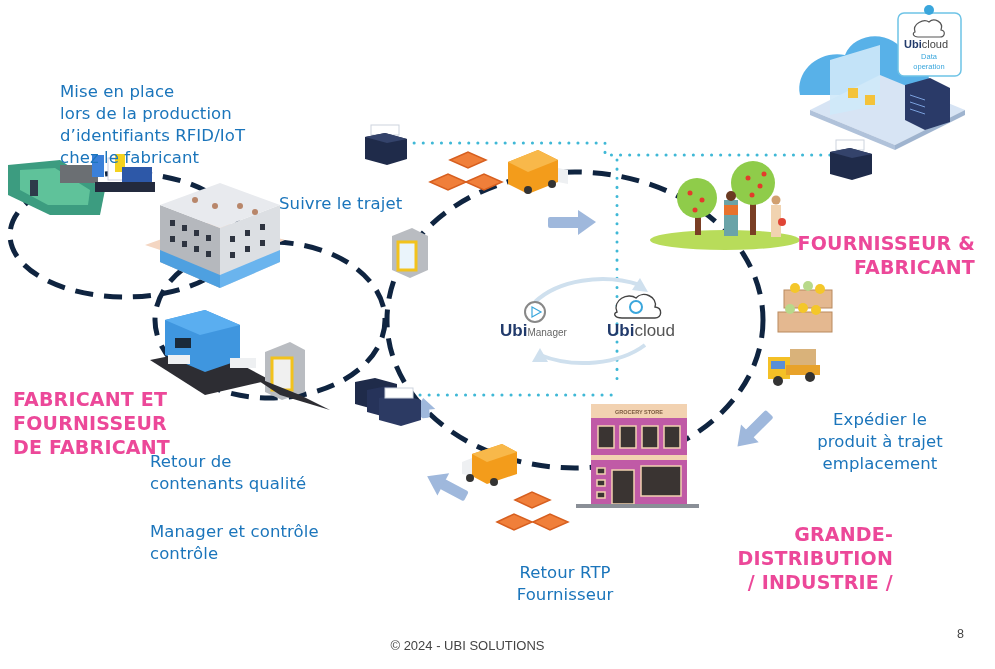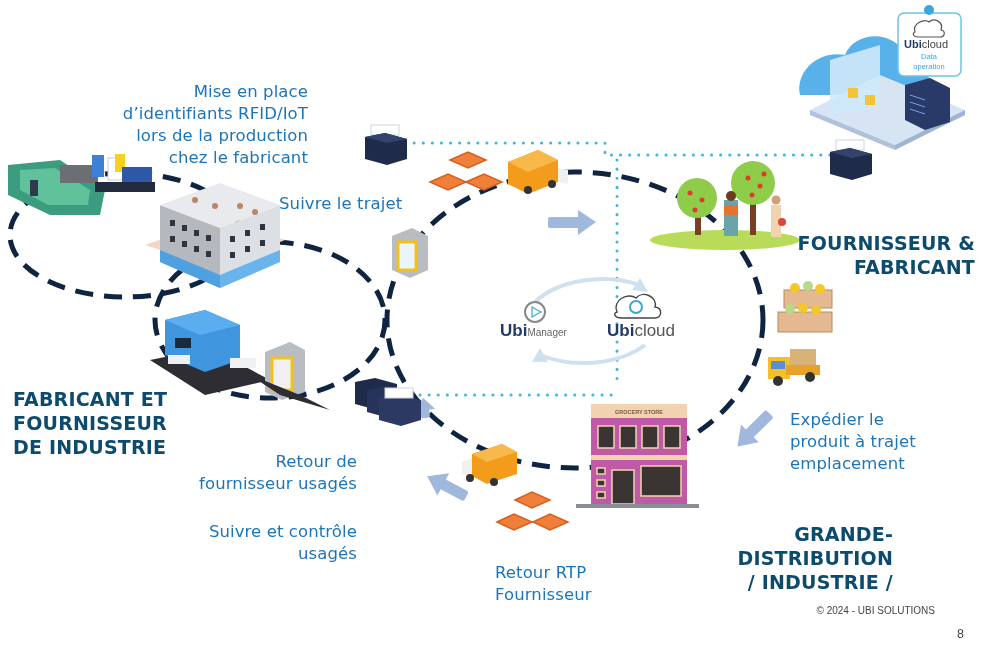--- a/index.html
+++ b/index.html
@@ -1,24 +1,24 @@
 <!DOCTYPE html>
 <html><head>
 <meta charset="utf-8">
 <style>
   html, body { margin: 0; padding: 0; background: #ffffff; }
   body { width: 995px; height: 669px; position: relative; overflow: hidden; font-family: "DejaVu Sans", sans-serif; }
   .stage { position: absolute; left: 0; top: 0; width: 995px; height: 649px; }
   svg.bg { position: absolute; left: 0; top: 0; }
   .label { position: absolute; color: #1b75bb; font-size: 16.5px; line-height: 22px; font-weight: normal; letter-spacing: 0.1px; }
-  .label.right { text-align: right; }
-  .label.center { }
-  .title { position: absolute; color: #0c4a6e; font-size: 19px; line-height: 24px; font-weight: bold; letter-spacing: 0.2px; }
+  .label.right { text-align: left; }
+  .label.center { text-align: center; }
+  .title { position: absolute; color: #ec4899; font-size: 19px; line-height: 24px; font-weight: bold; letter-spacing: 0.2px; }
   .title.right { text-align: right; }
-  .footer { position: absolute; left: 0; width: 935px; top: 605px; text-align: right; font-family: "Liberation Sans", sans-serif; font-size: 10px; color: #444; }
+  .footer { position: absolute; left: 0; width: 935px; top: 638px; text-align: center; font-family: "Liberation Sans", sans-serif; font-size: 13px; color: #444; }
   .pagenum { position: absolute; left: 957px; top: 627px; font-family: "Liberation Sans", sans-serif; font-size: 12.5px; color: #444; }
 </style>
 </head>
 <body>
 
 <div class="stage">
 
 <svg class="bg" width="995" height="669" viewBox="0 0 995 669">
   <defs>
     <filter id="soft" x="-10%" y="-10%" width="120%" height="120%">
@@ -264,58 +264,58 @@
   </g>
   <g>
     <path d="M617 312 C612 300 628 292 636 298 C643 290 658 297 655 307 C663 308 662 318 655 318 L622 318 C614 318 613 313 617 312 Z" fill="#ffffff" stroke="#444" stroke-width="1.4"></path>
     <circle cx="636" cy="307" r="6" fill="none" stroke="#3aa6dc" stroke-width="2"></circle>
     <text x="607" y="336" font-family="Liberation Sans, sans-serif" font-size="17" font-weight="bold" fill="#213a6b"><tspan>Ubi</tspan><tspan font-weight="normal" fill="#555">cloud</tspan></text>
   </g>
 </svg>
 
 <div class="label right" style="left:60px; top:81px; width:248px;">
   <div>Mise en place</div>
+  <div>lors de la production</div>
   <div>d’identifiants RFID/IoT</div>
-  <div>lors de la production</div>
   <div>chez le fabricant</div>
 </div>
 
 
 <div class="label" style="left:279px; top:193px;">Suivre le trajet</div>
 
 <div class="label center" style="left:790px; top:409px; width:180px;">
   <div>Expédier le</div>
   <div>produit à trajet</div>
   <div>emplacement</div>
 </div>
 
 <div class="label right" style="left:150px; top:451px; width:207px;">
   <div>Retour de</div>
-  <div>fournisseur usagés</div>
+  <div>contenants qualité</div>
 </div>
 
 <div class="label right" style="left:150px; top:521px; width:207px;">
-  <div>Suivre et contrôle</div>
-  <div>usagés</div>
+  <div>Manager et contrôle</div>
+  <div>contrôle</div>
 </div>
 
 <div class="label center" style="left:495px; top:562px; width:140px;">
   <div>Retour RTP</div>
   <div>Fournisseur</div>
 </div>
 
 <div class="title right" style="left:760px; top:231px; width:215px;">
   <div>FOURNISSEUR &amp;</div>
   <div>FABRICANT</div>
 </div>
 
 <div class="title" style="left:13px; top:387px; width:200px;">
   <div>FABRICANT ET</div>
   <div>FOURNISSEUR</div>
-  <div>DE INDUSTRIE</div>
+  <div>DE FABRICANT</div>
 </div>
 
 <div class="title right" style="left:700px; top:522px; width:193px;">
   <div>GRANDE-</div>
   <div>DISTRIBUTION</div>
   <div>/ INDUSTRIE /</div>
 </div>
 
 <div class="footer">© 2024 - UBI SOLUTIONS</div>
 <div class="pagenum">8</div>

